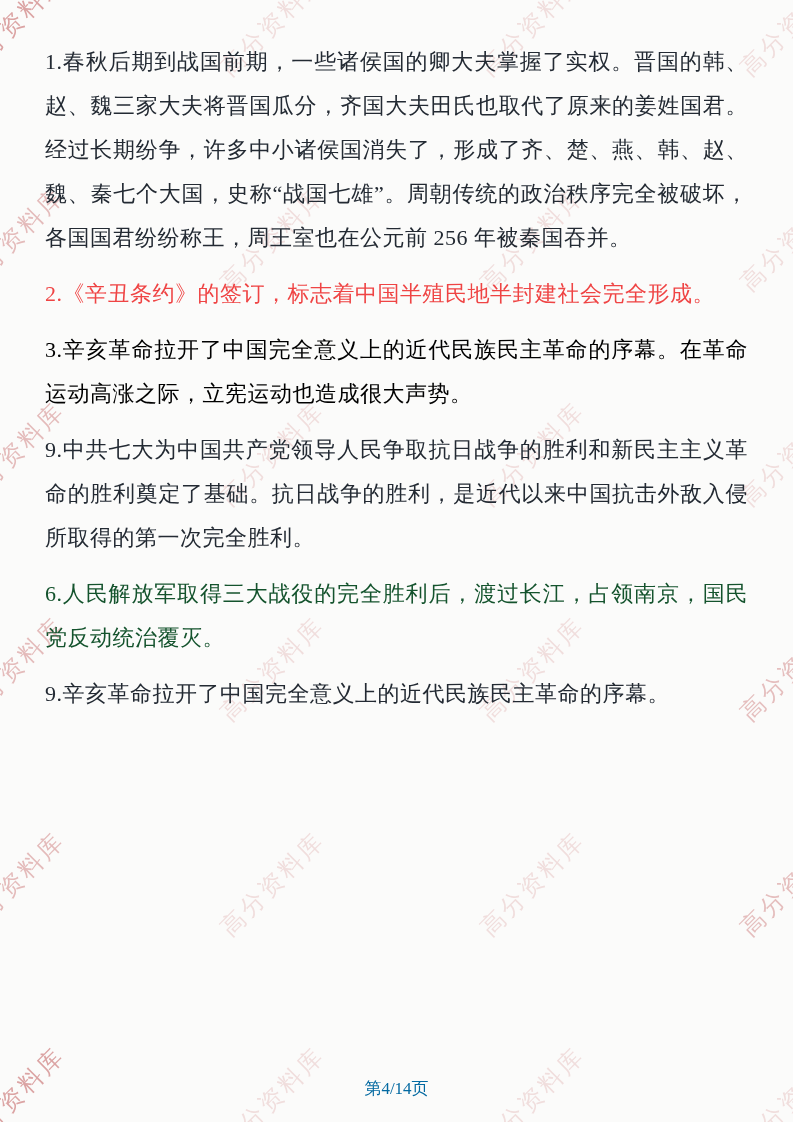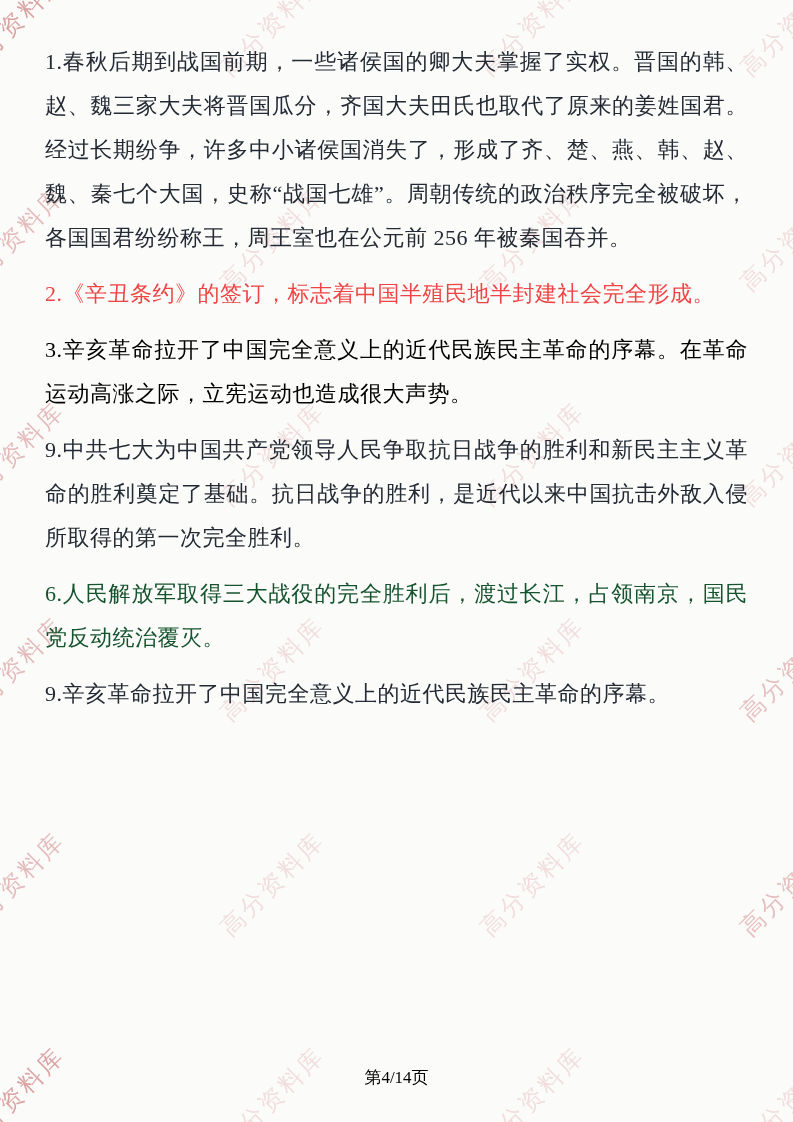--- a/index.html
+++ b/index.html
@@ -76,15 +76,15 @@
 
   <div class="content">
     <p style="color: rgb(35, 42, 51);">1.春秋后期到战国前期，一些诸侯国的卿大夫掌握了实权。晋国的韩、赵、魏三家大夫将晋国瓜分，齐国大夫田氏也取代了原来的姜姓国君。经过长期纷争，许多中小诸侯国消失了，形成了齐、楚、燕、韩、赵、魏、秦七个大国，史称“战国七雄”。周朝传统的政治秩序完全被破坏，各国国君纷纷称王，周王室也在公元前 256 年被秦国吞并。</p>
     <p style="color: #ef4444;">2.《辛丑条约》的签订，标志着中国半殖民地半封建社会完全形成。</p>
     <p style="color: #000000;">3.辛亥革命拉开了中国完全意义上的近代民族民主革命的序幕。在革命运动高涨之际，立宪运动也造成很大声势。</p>
     <p style="color: rgb(35, 42, 51);">9.中共七大为中国共产党领导人民争取抗日战争的胜利和新民主主义革命的胜利奠定了基础。抗日战争的胜利，是近代以来中国抗击外敌入侵所取得的第一次完全胜利。</p>
     <p style="color: #14532d;">6.人民解放军取得三大战役的完全胜利后，渡过长江，占领南京，国民党反动统治覆灭。</p>
     <p style="color: rgb(35, 42, 51);">9.辛亥革命拉开了中国完全意义上的近代民族民主革命的序幕。</p>
   </div>
 
-  <div class="footer" style="color: #000000;">第4/14页</div>
+  <div class="footer" style="color: #0369a1; margin-top: 11px;">第4/14页</div>
 
 </div>
 
 </body></html>

